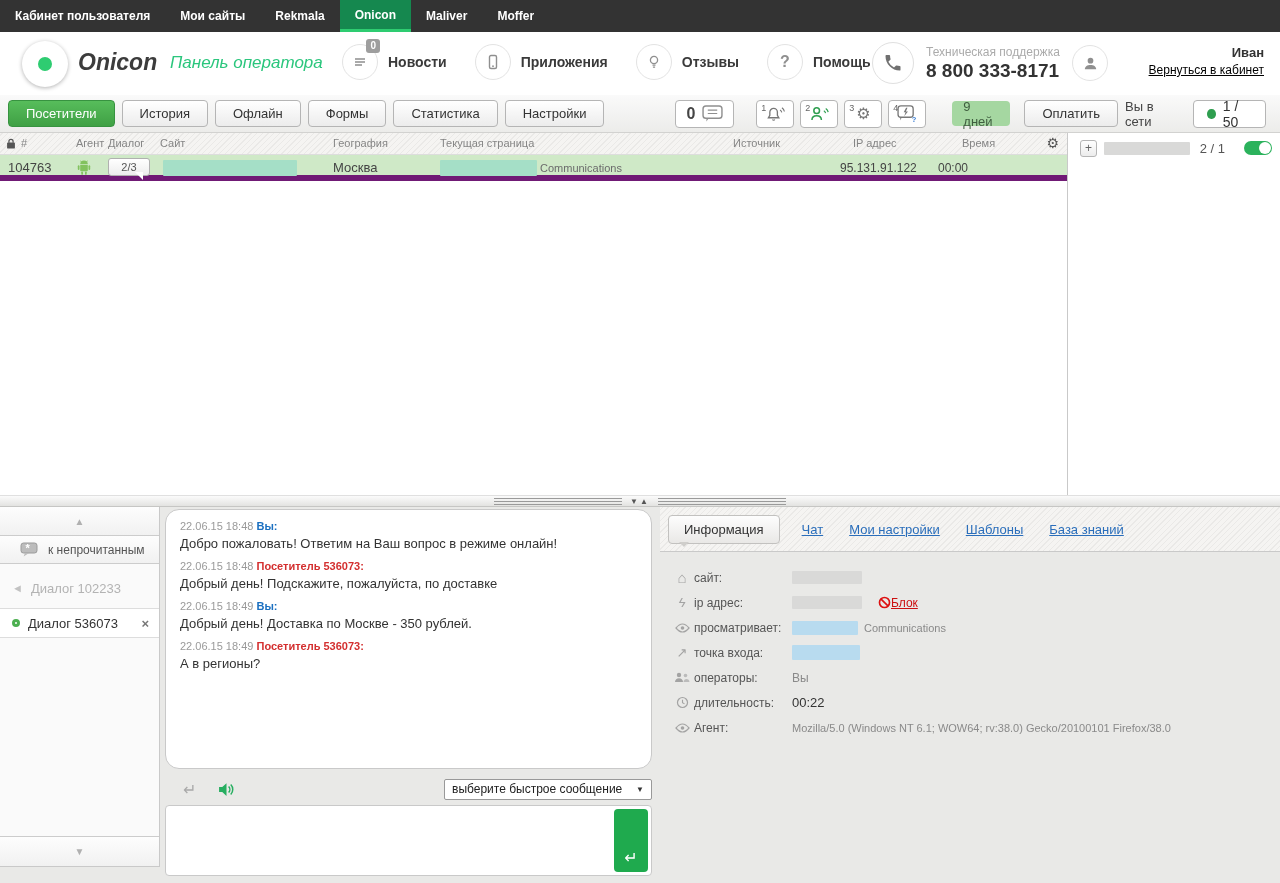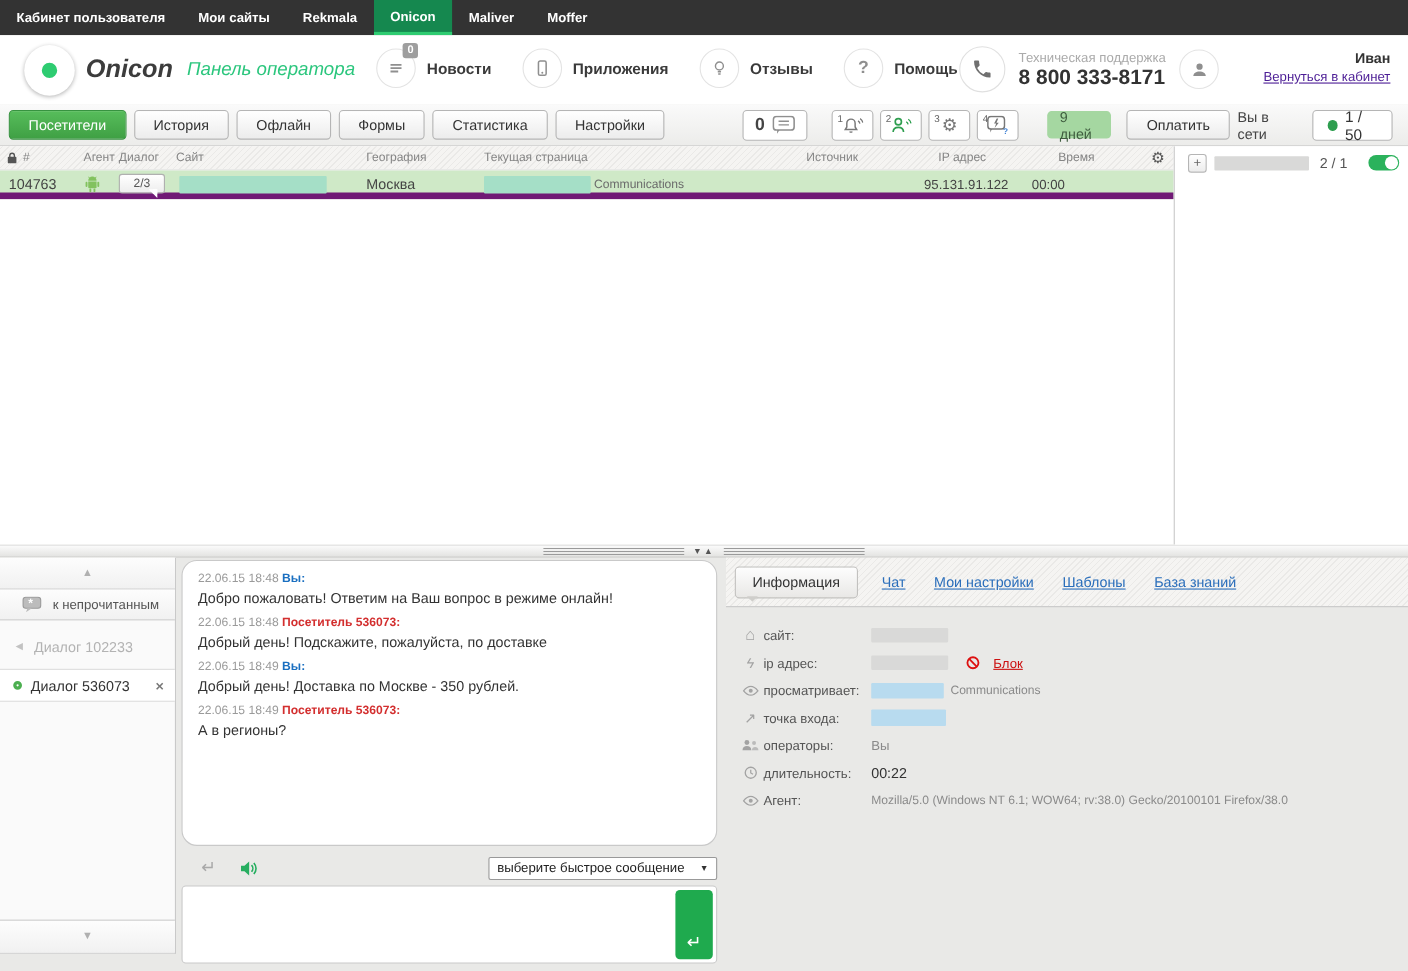--- a/index.html
+++ b/index.html
@@ -24,21 +24,21 @@
   .icon-circle { width:36px; height:36px; border:1px solid #e3e3e3; border-radius:50%; background:#fff; display:flex; align-items:center; justify-content:center; color:#8f8f8f; position:relative; }
   .badge { position:absolute; top:-6px; right:-3px; background:#9e9e9e; color:#fff; font-size:10px; font-weight:bold; line-height:1; padding:2px 4px; border-radius:3px; }
   .qmark { font-size:16px; font-weight:bold; color:#8f8f8f; }
   .support { position:absolute; left:872px; top:10px; display:flex; align-items:center; gap:12px; }
   .support-circle { width:42px; height:42px; border:1px solid #e0e0e0; border-radius:50%; display:flex; align-items:center; justify-content:center; color:#707070; }
   .support-label { font-size:12px; color:#ababab; }
   .support-phone { font-size:19px; font-weight:bold; color:#333; margin-top:1px; }
   .user-circle { position:absolute; left:1072px; top:13px; }
   .user-block { position:absolute; right:16px; top:13px; text-align:right; }
   .user-name { font-size:13px; font-weight:bold; color:#333; }
-  .user-link { font-size:12px; color:#4c1d95; text-decoration:underline; cursor:pointer; display:inline-block; margin-top:3px; }
+  .user-link { font-size:12px; color:#000000; text-decoration:underline; cursor:pointer; display:inline-block; margin-top:3px; }
 
   
   .toolbar { height:38px; background:linear-gradient(#fafafa,#ececea); border-bottom:1px solid #d2d2d0; display:flex; align-items:center; padding:0 8px; }
   .tbtn { height:27px; padding:0 17px; border:1px solid #b5b5b5; border-radius:4px; background:linear-gradient(#fff,#ececec); font-size:13px; color:#333; margin-right:7px; display:flex; align-items:center; cursor:pointer; white-space:nowrap; }
   .tbtn.green { background:linear-gradient(#57bd5b,#3fa044); border-color:#379340; color:#fff; }
   .counter-btn { height:28px; border:1px solid #b5b5b5; border-radius:4px; background:#fff; display:flex; align-items:center; gap:7px; padding:0 10px; margin-left:64px; margin-right:22px; cursor:pointer; }
   .counter-num { font-size:16px; font-weight:bold; color:#444; }
   .numbtn { height:28px; width:42px; border:1px solid #b5b5b5; border-radius:4px; background:#fff; position:relative; display:flex; align-items:center; justify-content:center; color:#777; margin-right:6px; cursor:pointer; }
   .numbtn .sup { position:absolute; top:2px; left:4px; font-size:9px; color:#666; }
   .numbtn.greenic { color:#2e9e4f; }
@@ -112,21 +112,21 @@
   .tab-active { height:29px; background:linear-gradient(#fdfdfd,#e9e8e6); border:1px solid #c2c1bf; border-radius:4px; padding:0 15px; display:flex; align-items:center; font-size:13px; color:#333; position:relative; margin-right:22px; cursor:pointer; }
   .tab-active::after { content:''; position:absolute; bottom:-9px; left:10px; border:5px solid transparent; border-top-color:#cfcecb; }
   .tab-link { color:#2a6ebb; text-decoration:underline; font-size:13px; margin-right:26px; cursor:pointer; }
   .info-list { padding:13px 0 0 10px; }
   .info-row { display:flex; align-items:center; height:25px; font-size:12px; }
   .i-icon { width:24px; color:#a3a3a3; display:flex; justify-content:center; align-items:center; font-size:13px; }
   .i-label { width:98px; color:#555; }
   .i-value { color:#8a8a8a; display:flex; align-items:center; gap:6px; }
   .i-value .big { font-size:17px; color:#333; }
   .i-value .small { font-size:11px; color:#8a8a8a; }
-  .block-link { display:flex; align-items:center; gap:12px; margin-left:10px; cursor:pointer; }
+  .block-link { display:flex; align-items:center; gap:0; margin-left:10px; cursor:pointer; }
   .block-label { color:#cc1111; font-size:12px; text-decoration:underline; }
 </style>
 </head>
 <body>
 
 <div class="topbar">
   <div class="tnav-item">Кабинет пользователя</div>
   <div class="tnav-item">Мои сайты</div>
   <div class="tnav-item">Rekmala</div>
   <div class="tnav-item active">Onicon</div>

